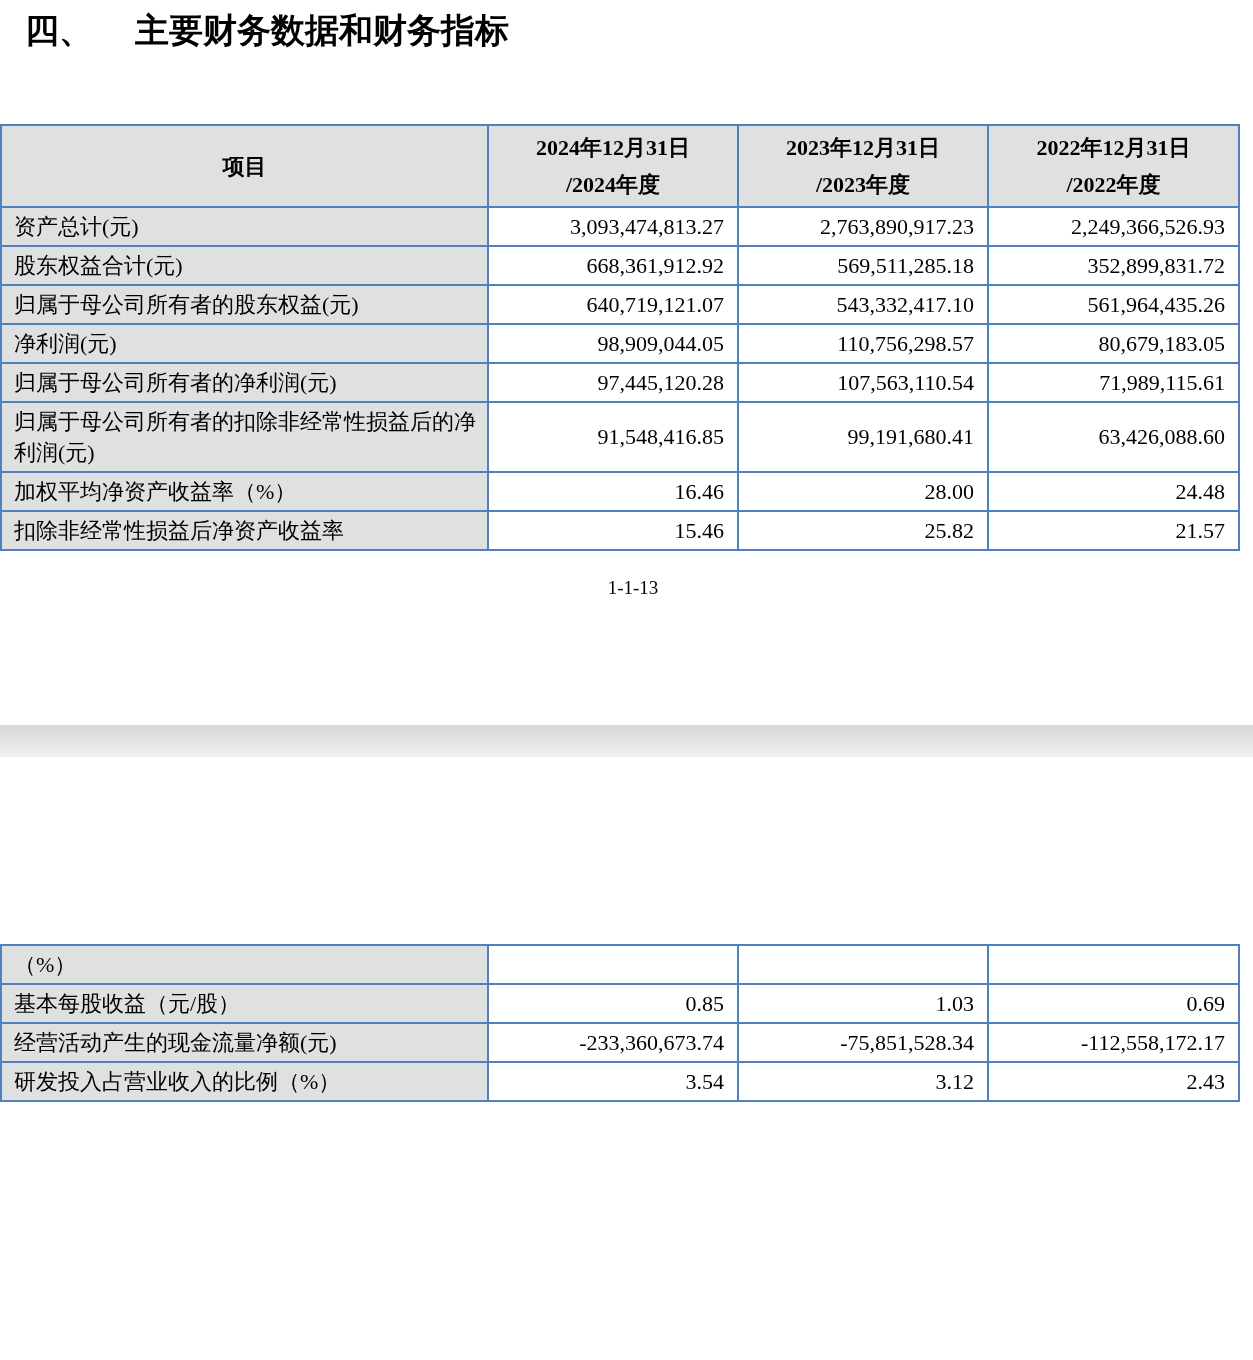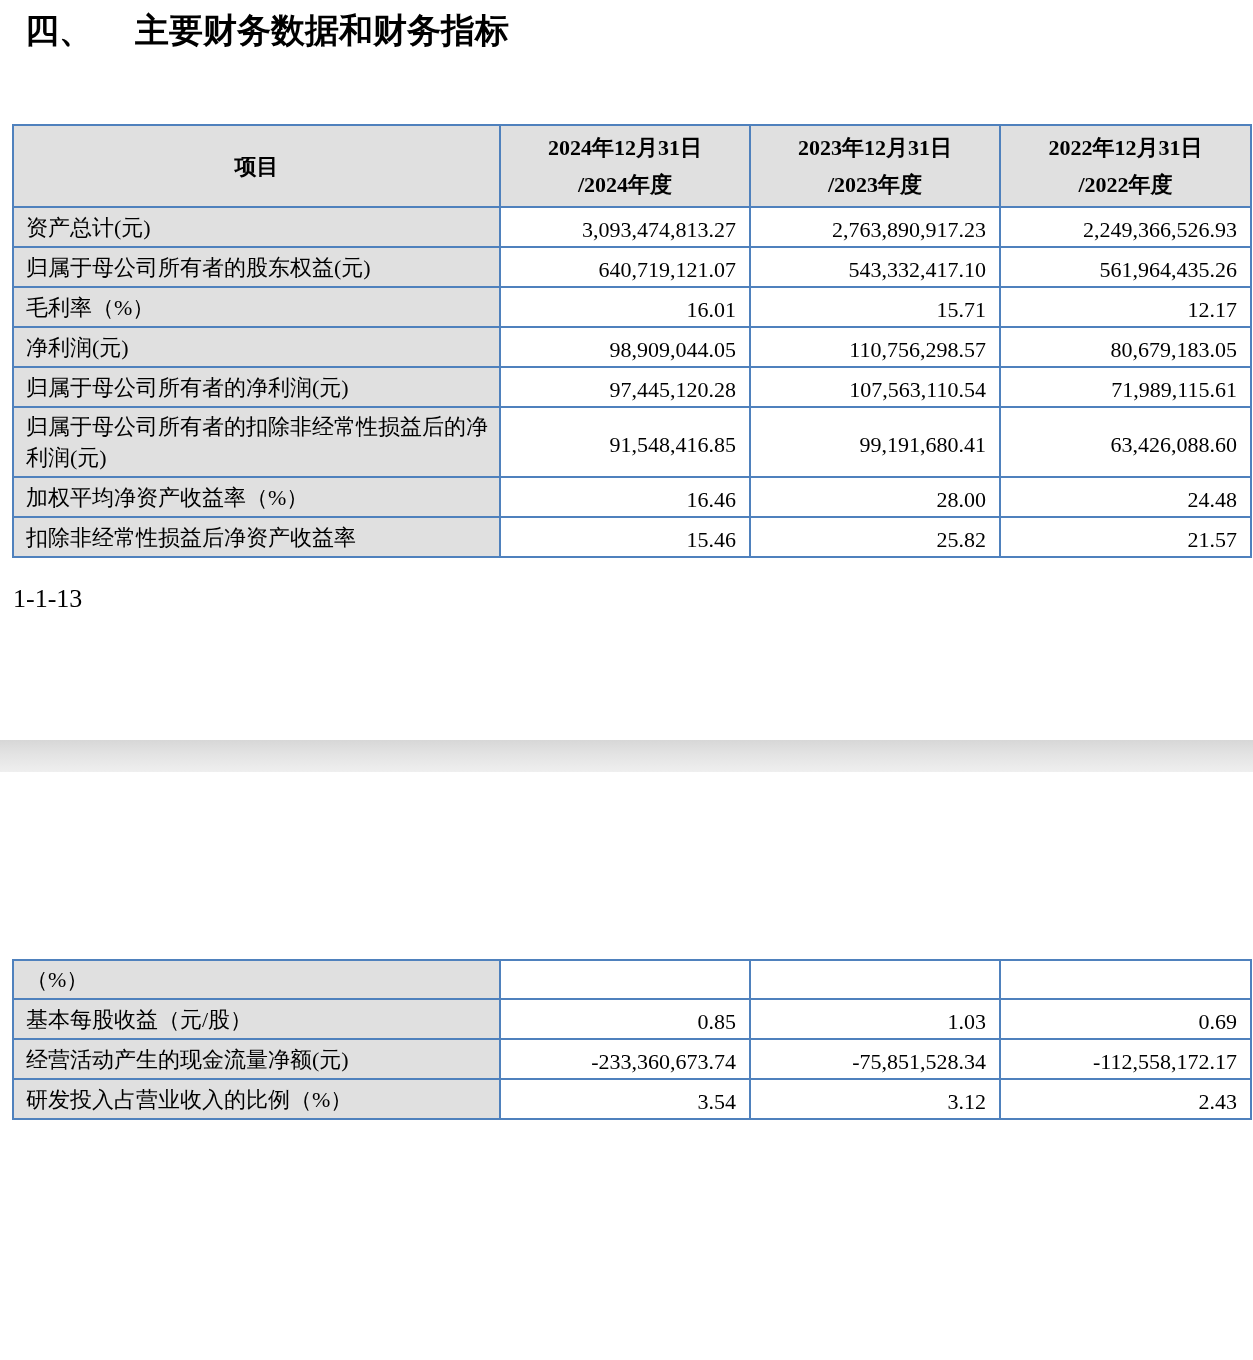--- a/index.html
+++ b/index.html
@@ -19,21 +19,21 @@
     font-size: 34px;
     font-weight: bold;
     line-height: 34px;
   }
   .doc-title .num {
     margin-right: 42px;
   }
   .fin-table {
     border-collapse: collapse;
     table-layout: fixed;
-    margin-left: 12px;
+    margin-left: 0;
     width: 1238px;
     border-radius: 8px;
   }
   .fin-table col.c0 { width: 487px; }
   .fin-table col.c1 { width: 250px; }
   .fin-table col.c2 { width: 250px; }
   .fin-table col.c3 { width: 251px; }
   .fin-table th, .fin-table td {
     border: 2px solid #4f81bd;
     font-size: 22px;
@@ -52,25 +52,26 @@
   .fin-table tbody tr { height: 32px; }
   .fin-table .label-cell {
     background: #e0e0e0;
     text-align: left;
     padding: 3px 10px 3px 12px;
     line-height: 31px;
   }
   .fin-table .value-cell {
     background: #ffffff;
     text-align: right;
-    padding: 9px 13px 3px 6px;
+    padding: 3px 13px 3px 6px;
   }
   .page-number {
     margin-top: 26px;
-    font-size: 26px;
+    text-align: center;
+    font-size: 19px;
     margin-left: 13px;
   }
   .page-separator {
     margin-top: 126px;
     width: 1253px;
     height: 32px;
     background: linear-gradient(to bottom, #d7d7d7 0%, #e2e2e2 40%, #efefef 100%);
   }
   .t2 { margin-top: 187px; }
 </style>
@@ -108,30 +109,30 @@
       </tr>
     </thead>
     <tbody>
         <tr>
           <td class="label-cell">资产总计(元)</td>
           <td class="value-cell">3,093,474,813.27</td>
           <td class="value-cell">2,763,890,917.23</td>
           <td class="value-cell">2,249,366,526.93</td>
         </tr>
         <tr>
+          <td class="label-cell">股东权益合计(元)</td>
+          <td class="value-cell">668,361,912.92</td>
+          <td class="value-cell">569,511,285.18</td>
+          <td class="value-cell">352,899,831.72</td>
+        </tr>
+        <tr>
           <td class="label-cell">归属于母公司所有者的股东权益(元)</td>
           <td class="value-cell">640,719,121.07</td>
           <td class="value-cell">543,332,417.10</td>
           <td class="value-cell">561,964,435.26</td>
-        </tr>
-        <tr>
-          <td class="label-cell">毛利率（%）</td>
-          <td class="value-cell">16.01</td>
-          <td class="value-cell">15.71</td>
-          <td class="value-cell">12.17</td>
         </tr>
         <tr>
           <td class="label-cell">净利润(元)</td>
           <td class="value-cell">98,909,044.05</td>
           <td class="value-cell">110,756,298.57</td>
           <td class="value-cell">80,679,183.05</td>
         </tr>
         <tr>
           <td class="label-cell">归属于母公司所有者的净利润(元)</td>
           <td class="value-cell">97,445,120.28</td>

